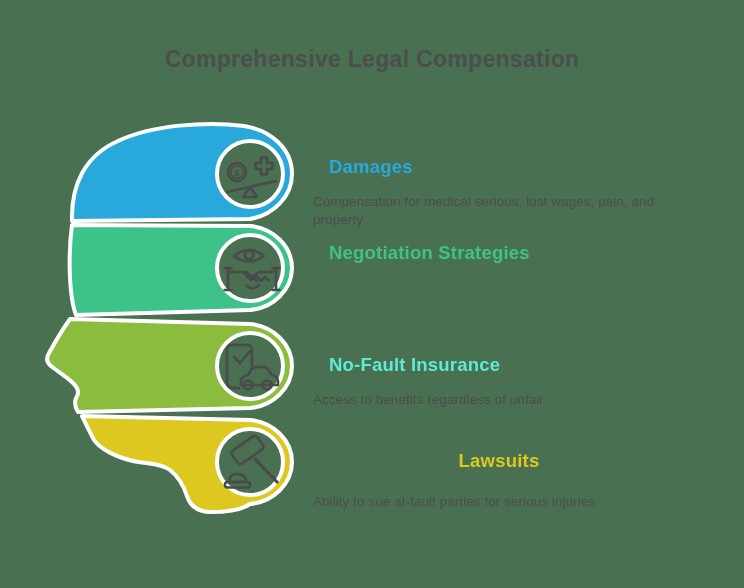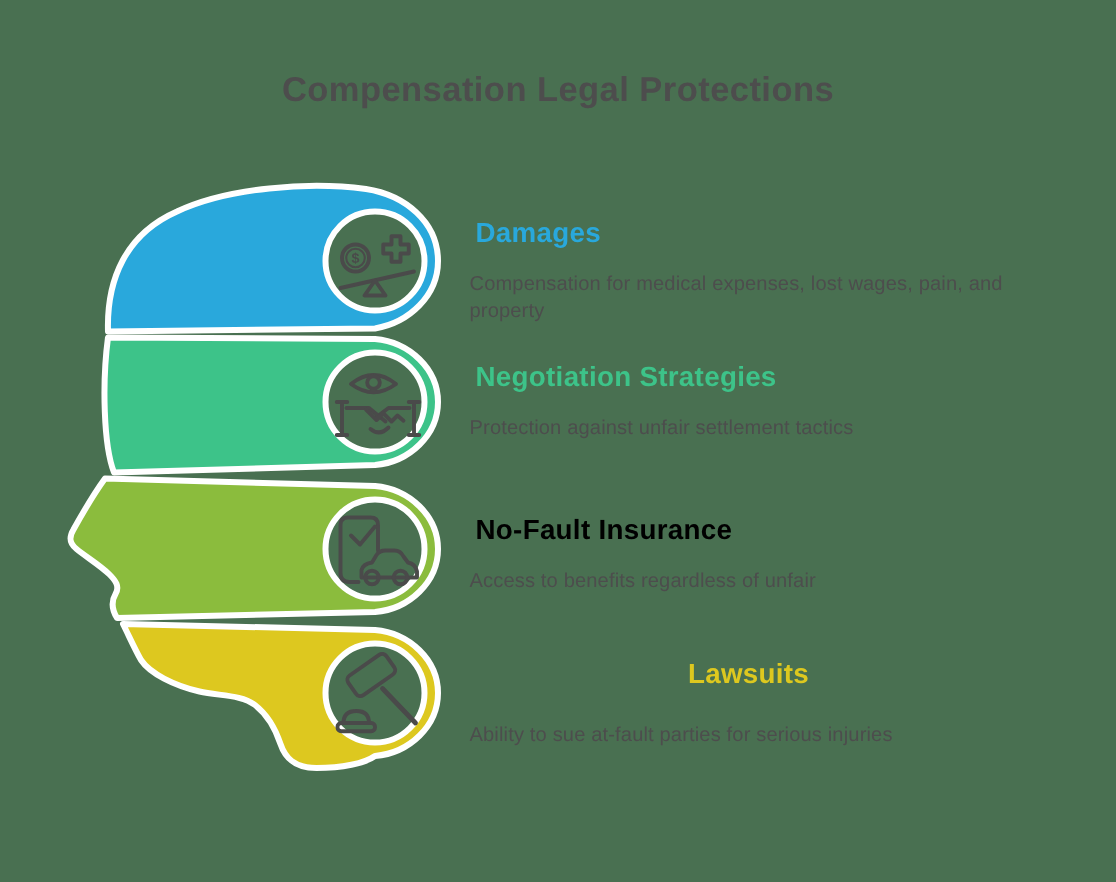--- a/index.html
+++ b/index.html
@@ -10,21 +10,21 @@
     font-family:"Liberation Sans", sans-serif;
   }
   .head-svg { position:absolute; left:0; top:0; }
   .page-title {
     position:absolute; left:0; right:0; top:46px;
     margin:0; text-align:center;
     font-size:23px; font-weight:bold; letter-spacing:0.3px;
   }
   .item-text { position:absolute; left:313px; width:372px; }
   .item-text h3 {
-    margin:4px; font-size:18.5px; font-weight:bold; letter-spacing:0.2px;
+    margin:16px; font-size:18.5px; font-weight:bold; letter-spacing:0.2px;
     line-height:1.1;
   }
   .item-text p {
     margin:15px 0 0 0; font-size:13.4px; line-height:1.29;
     font-weight:500; letter-spacing:0.1px;
   }
   .icons { fill:none; stroke-width:2.6; stroke-linecap:round; stroke-linejoin:round; }
   .bands { stroke-width:4; stroke-linejoin:round; }
   .coin-symbol { font-family:"Liberation Sans", sans-serif; font-size:9.5px; font-weight:bold; stroke:none; }
 </style>
@@ -81,34 +81,33 @@
 
       <g>
         <rect x="232" y="442" width="31" height="16" rx="3.5" transform="rotate(-35 247.5 450)"></rect>
         <path stroke-width="3.2" d="M 255 459 L 277 482"></path>
         <path d="M 229 482 Q 229 474 237.5 474 Q 246 474 246 482 Z"></path>
         <rect x="225" y="482" width="25" height="5.5" rx="2.5"></rect>
       </g>
     </g>
   </svg>
 
-  <h1 class="page-title" style="color: rgb(77, 77, 77);">Compensation Legal Protections</h1>
+  <h1 class="page-title" style="color: rgb(77, 77, 77);">Comprehensive Legal Compensation</h1>
 
   <div class="item-text" style="top:141px">
     <h3 style="color: rgb(41, 168, 220);">Damages</h3>
-    <p style="color: rgb(77, 77, 77);">Compensation for medical expenses, lost wages, pain, and property</p>
+    <p style="color: rgb(77, 77, 77);">Compensation for medical serious, lost wages, pain, and property</p>
   </div>
 
-  <div class="item-text" style="top:237px">
+  <div class="item-text" style="top:227px">
     <h3 style="color: rgb(61, 195, 137);">Negotiation Strategies</h3>
-    <p style="color: rgb(77, 77, 77);">Protection against unfair settlement tactics</p>
   </div>
 
   <div class="item-text" style="top:339px">
-    <h3 style="color: #000000;">No-Fault Insurance</h3>
+    <h3 style="color: #5eead4;">No-Fault Insurance</h3>
     <p style="color: rgb(77, 77, 77);">Access to benefits regardless of unfair</p>
   </div>
 
   <div class="item-text" style="top:435px">
     <h3 style="color: rgb(221, 200, 31); text-align: center;">Lawsuits</h3>
     <p style="color: rgb(77, 77, 77); margin-top: 22px;">Ability to sue at-fault parties for serious injuries</p>
   </div>
 
 </div>
 

